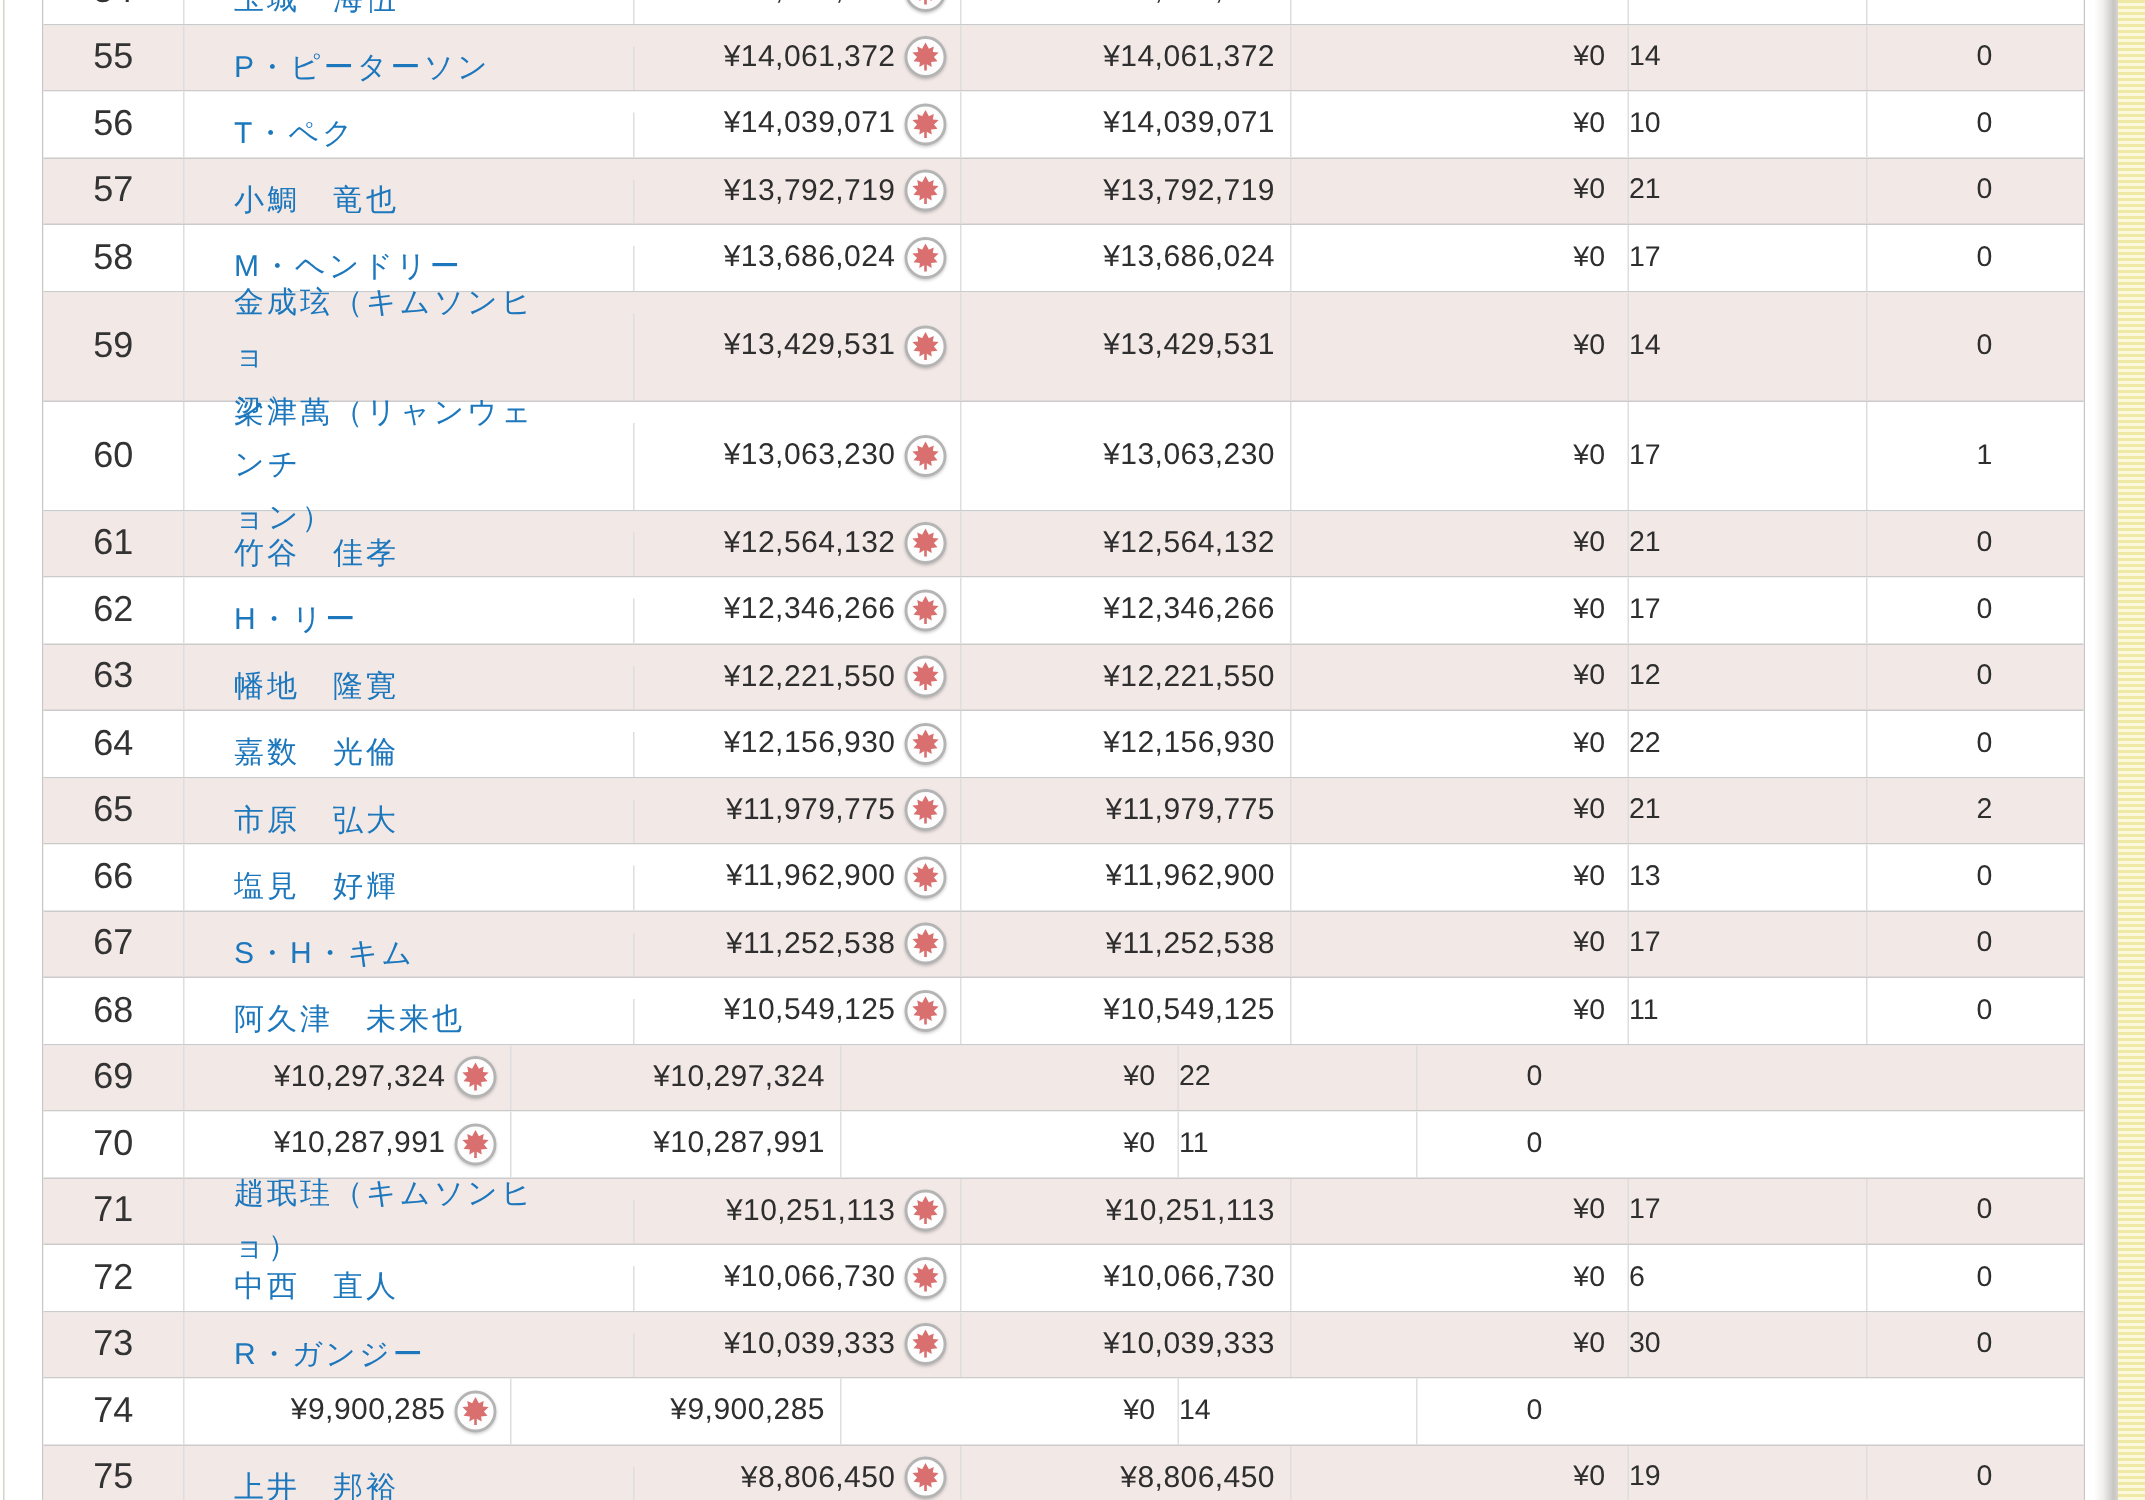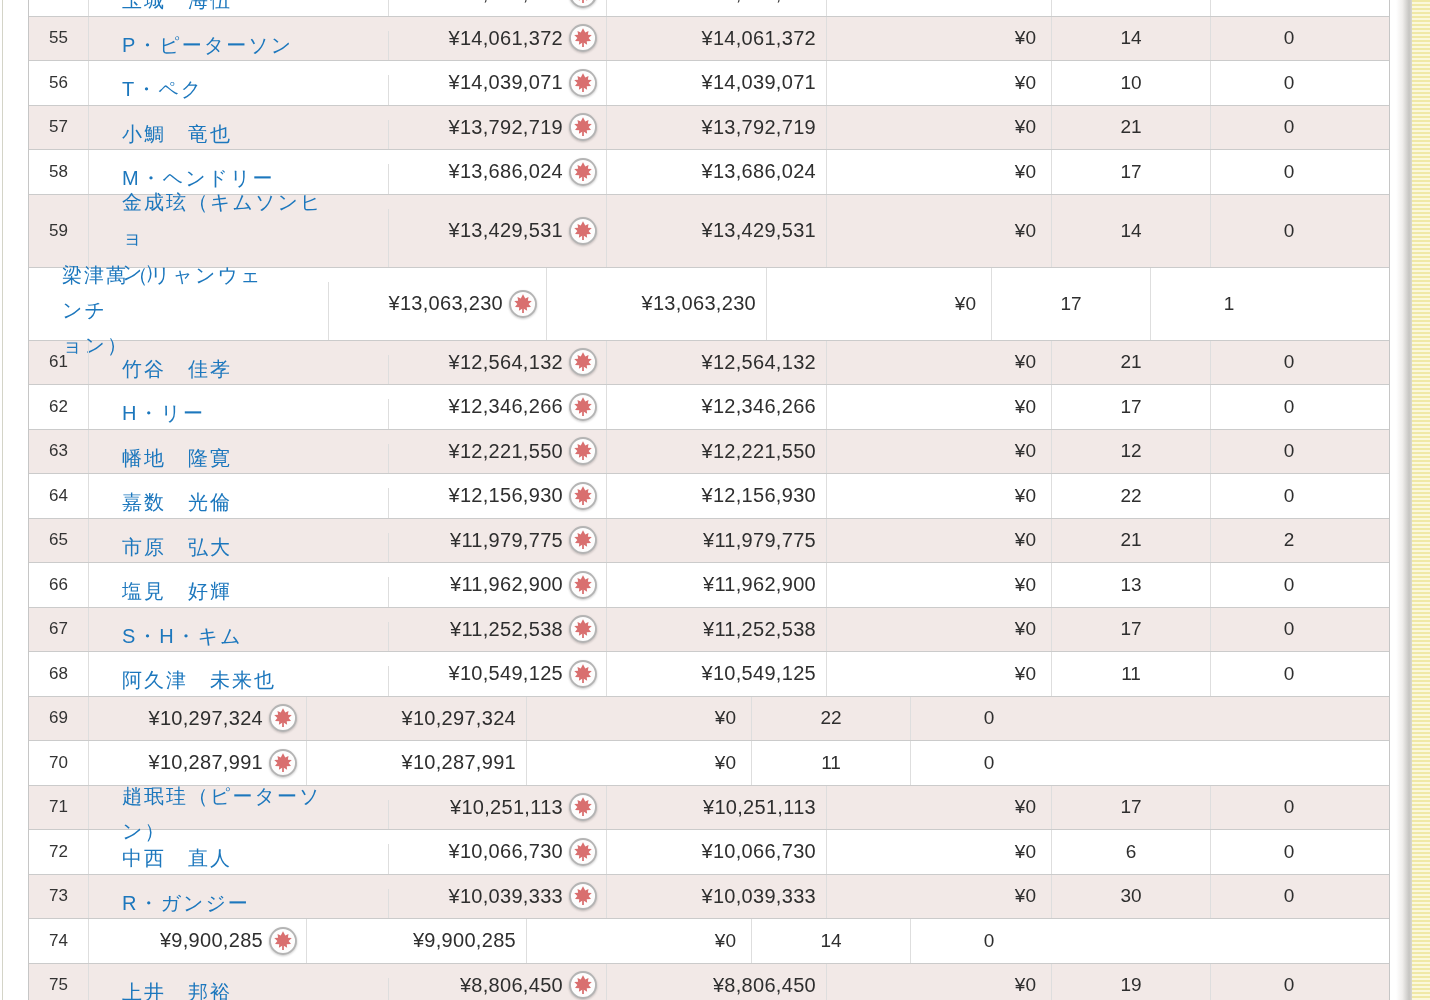--- a/index.html
+++ b/index.html
@@ -55,39 +55,39 @@
   .cell {
     box-sizing: border-box;
     display: flex;
     align-items: center;
     border-right: 1px solid #dedede;
     flex: none;
     color: #2e2e2e;
   }
   .cell:last-child { border-right: none; }
 
-  .c-rank   { width: 60px;  justify-content: center; font-size: 17px; color: #333; }
+  .c-rank   { width: 94px;  justify-content: center; font-size: 24px; color: #333; }
   .c-name   {
     width: 300px; padding: 0 44px 0 33px;
     font-size: 20px; letter-spacing: 2px; line-height: 35px;
     white-space: pre-wrap;
     margin-top: 14px;
   }
   .c-name .name-link { color: #1c77bd; text-decoration: none; cursor: pointer; }
   .c-prize  { width: 218px; justify-content: flex-end; }
   .c-prize .amount { font-size: 20px; letter-spacing: 0.3px; }
   .badge {
     width: 30px; height: 30px; flex: none;
     margin-left: 5px; margin-right: 8px;
     display: inline-flex; align-items: center; justify-content: center;
   }
   .badge svg { width: 30px; height: 30px; filter: drop-shadow(0 1.5px 1px rgba(0,0,0,0.22)); }
   .c-prize2 { width: 220px; justify-content: flex-end; padding-right: 10px; font-size: 20px; letter-spacing: 0.3px; }
   .c-adjust { width: 225px; justify-content: flex-end; padding-right: 15px; font-size: 19px; }
-  .c-events { width: 159px; justify-content: center; font-size: 19px; }
+  .c-events { width: 159px; font-size: 19px; }
   .c-wins   { width: 156px; justify-content: center; font-size: 19px; }
 </style>
 </head>
 <body>
 
 <div class="viewport">
   <div class="left-line"></div>
 
   <div class="table-wrap" id="table-root">
   <div class="row">
@@ -259,20 +259,23 @@
         </div>
     <div class="cell c-events">
           <span>14</span>
         </div>
     <div class="cell c-wins">
           <span>0</span>
         </div>
   </div>
 
   <div class="row tall">
+    <div class="cell c-rank">
+          <span>60</span>
+        </div>
     <div class="cell c-name"><span class="name-link">梁津萬（リャンウェンチ
 ョン）</span></div>
     <div class="cell c-prize">
       <span class="amount">¥13,063,230</span>
       <span class="badge">
         <svg viewBox="0 0 24 24">
           <circle cx="12" cy="12" r="10.4" fill="#fdfdfd" stroke="#b4b4b4" stroke-width="1.5"></circle>
           <path d="M12 4.2 L13.8 7.6 L16.4 6.4 L15.9 9.3 L19 9.6 L16.5 12 L18.4 14.3 L15 14.6 L15.3 17.3 L12 15.4 L8.7 17.3 L9 14.6 L5.6 14.3 L7.5 12 L5 9.6 L8.1 9.3 L7.6 6.4 L10.2 7.6 Z" fill="#d96f6f"></path>
           <rect x="11.3" y="15.2" width="1.4" height="4" fill="#d96f6f"></rect>
         </svg>
@@ -577,21 +580,21 @@
         </div>
     <div class="cell c-wins">
           <span>0</span>
         </div>
   </div>
 
   <div class="row alt">
     <div class="cell c-rank">
           <span>71</span>
         </div>
-    <div class="cell c-name"><span class="name-link">趙珉珪（ピーターソン）</span></div>
+    <div class="cell c-name"><span class="name-link">趙珉珪（キムソンヒョ）</span></div>
     <div class="cell c-prize">
       <span class="amount">¥10,251,113</span>
       <span class="badge">
         <svg viewBox="0 0 24 24">
           <circle cx="12" cy="12" r="10.4" fill="#fdfdfd" stroke="#b4b4b4" stroke-width="1.5"></circle>
           <path d="M12 4.2 L13.8 7.6 L16.4 6.4 L15.9 9.3 L19 9.6 L16.5 12 L18.4 14.3 L15 14.6 L15.3 17.3 L12 15.4 L8.7 17.3 L9 14.6 L5.6 14.3 L7.5 12 L5 9.6 L8.1 9.3 L7.6 6.4 L10.2 7.6 Z" fill="#d96f6f"></path>
           <rect x="11.3" y="15.2" width="1.4" height="4" fill="#d96f6f"></rect>
         </svg>
       </span>
     </div>

